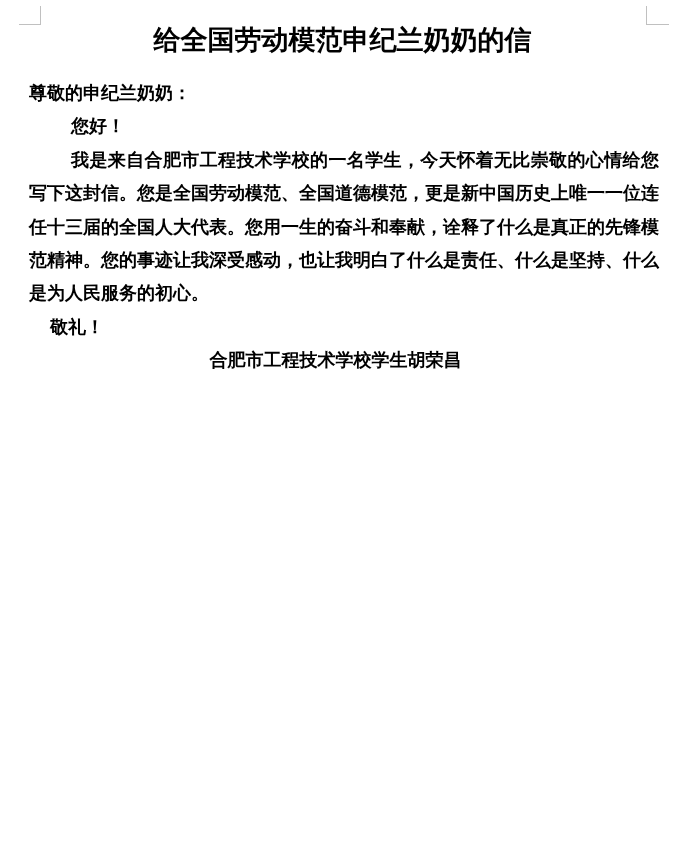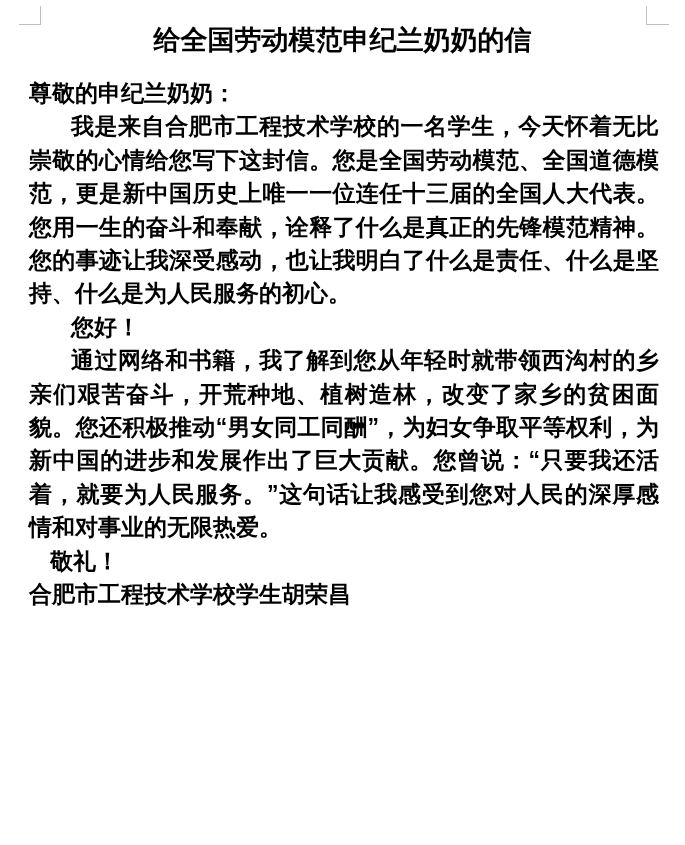--- a/index.html
+++ b/index.html
@@ -39,31 +39,31 @@
     margin: 0;
     padding-top: 21px;
     text-align: center;
     font-size: 27px;
     line-height: 38px;
     font-weight: 700;
   }
   .letter-body {
     margin: 18px 0 0 29px;
     width: 630px;
-    font-size: 23px;
+    font-size: 18px;
     line-height: 33.4px;
     text-align: justify;
   }
   .letter-body p {
     margin: 0;
   }
   .indent-2 { text-indent: 42px; }
   .indent-1 { text-indent: 21px; }
   .sig-name {
-    text-align: left;
+    text-align: center;
     padding-right: 17px;
   }
   .sig-date {
     text-align: right;
     padding-right: 52px;
   }
 </style>
 </head>
 <body>
 
@@ -71,25 +71,24 @@
 
   <div class="crop-mark crop-mark-left"></div>
   <div class="crop-mark crop-mark-right"></div>
 
   <h1 class="title">给全国劳动模范申纪兰奶奶的信</h1>
 
   <div class="letter-body">
 
     <p>尊敬的申纪兰奶奶：</p>
 
+    <p class="indent-2">您好！</p>
+
     <p class="indent-2">我是来自合肥市工程技术学校的一名学生，今天怀着无比崇敬的心情给您写下这封信。您是全国劳动模范、全国道德模范，更是新中国历史上唯一一位连任十三届的全国人大代表。您用一生的奋斗和奉献，诠释了什么是真正的先锋模范精神。您的事迹让我深受感动，也让我明白了什么是责任、什么是坚持、什么是为人民服务的初心。</p>
 
-    <p class="indent-2">您好！</p>
-
-    <p class="indent-2">通过网络和书籍，我了解到您从年轻时就带领西沟村的乡亲们艰苦奋斗，开荒种地、植树造林，改变了家乡的贫困面貌。您还积极推动“男女同工同酬”，为妇女争取平等权利，为新中国的进步和发展作出了巨大贡献。您曾说：“只要我还活着，就要为人民服务。”这句话让我感受到您对人民的深厚感情和对事业的无限热爱。</p>
 
 
 
 
     <p class="indent-1">敬礼！</p>
 
     <p class="sig-name">合肥市工程技术学校学生胡荣昌</p>
 
 
   </div>

